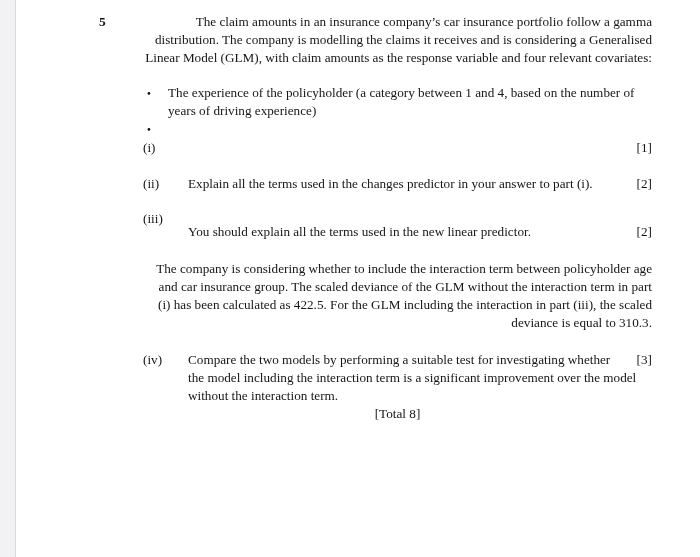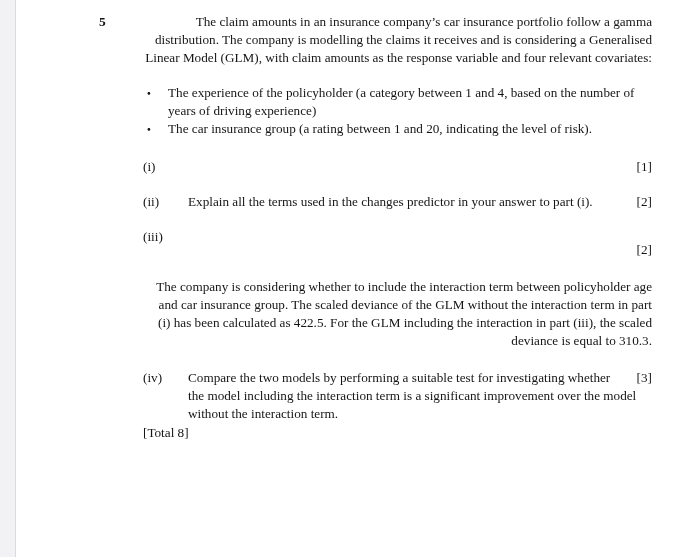--- a/index.html
+++ b/index.html
@@ -123,21 +123,21 @@
     float: right;
     margin-left: 12px;
   }
   .line-with-marks::after {
     content: "";
     display: block;
     clear: both;
   }
 
   .total-line {
-    text-align: left;
+    text-align: center;
     font-size: 13.2px;
     line-height: 18.1px;
   }
 
   i.var { font-style: italic; }
 </style>
 </head>
 <body>
 
 <div class="page">
@@ -163,21 +163,20 @@
         </li>
         <li>
           <span class="bul">•</span>
           <span>The experience of the policyholder (a category between 1 and 4, based on the number of years of driving experience)</span>
         </li>
         <li>
           <span class="bul">•</span>
         </li>
         <li>
           <span class="bul">•</span>
-          <span>The car insurance group (a rating between 1 and 20, indicating the level of risk).</span>
         </li>
       </ul>
     </div>
 
     <div class="gap-lg"></div>
 
     <div class="body-col">
       <div class="subpart line-with-marks">
         <span class="rn">(i)</span>
         <span class="txt"><span class="marks-right">[1]</span></span>
@@ -192,21 +191,21 @@
         <span class="txt"><span class="marks-right">[2]</span><span>Explain all the terms used in the changes predictor in your answer to part (i).</span></span>
       </div>
     </div>
 
     <div class="gap-md"></div>
 
     <div class="body-col">
       <div class="subpart">
         <span class="rn">(iii)</span>
         <div class="gap-sm"></div>
-        <span class="txt line-with-marks"><span class="marks-right">[2]</span></span>
+        <span class="txt line-with-marks"><span class="marks-right">[2]</span><span>You should explain all the terms used in the new linear predictor.</span></span>
       </div>
     </div>
 
     <div class="gap-lg"></div>
 
     <div class="body-col">
       <p class="para">The company is considering whether to include the interaction term between policyholder age and car insurance group. The scaled deviance of the GLM without the interaction term in part (i) has been calculated as 422.5. For the GLM including the interaction in part (iii), the scaled deviance is equal to 310.3.</p>
     </div>
 
     <div class="gap-lg"></div>

